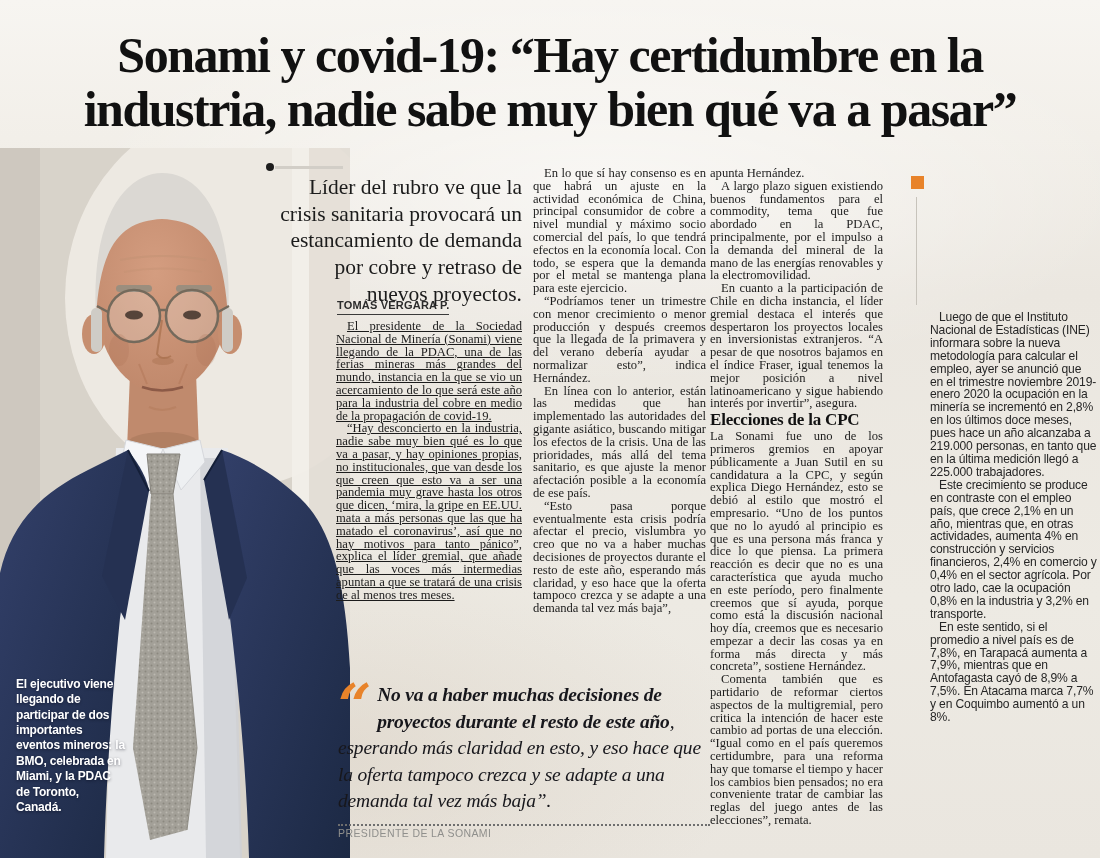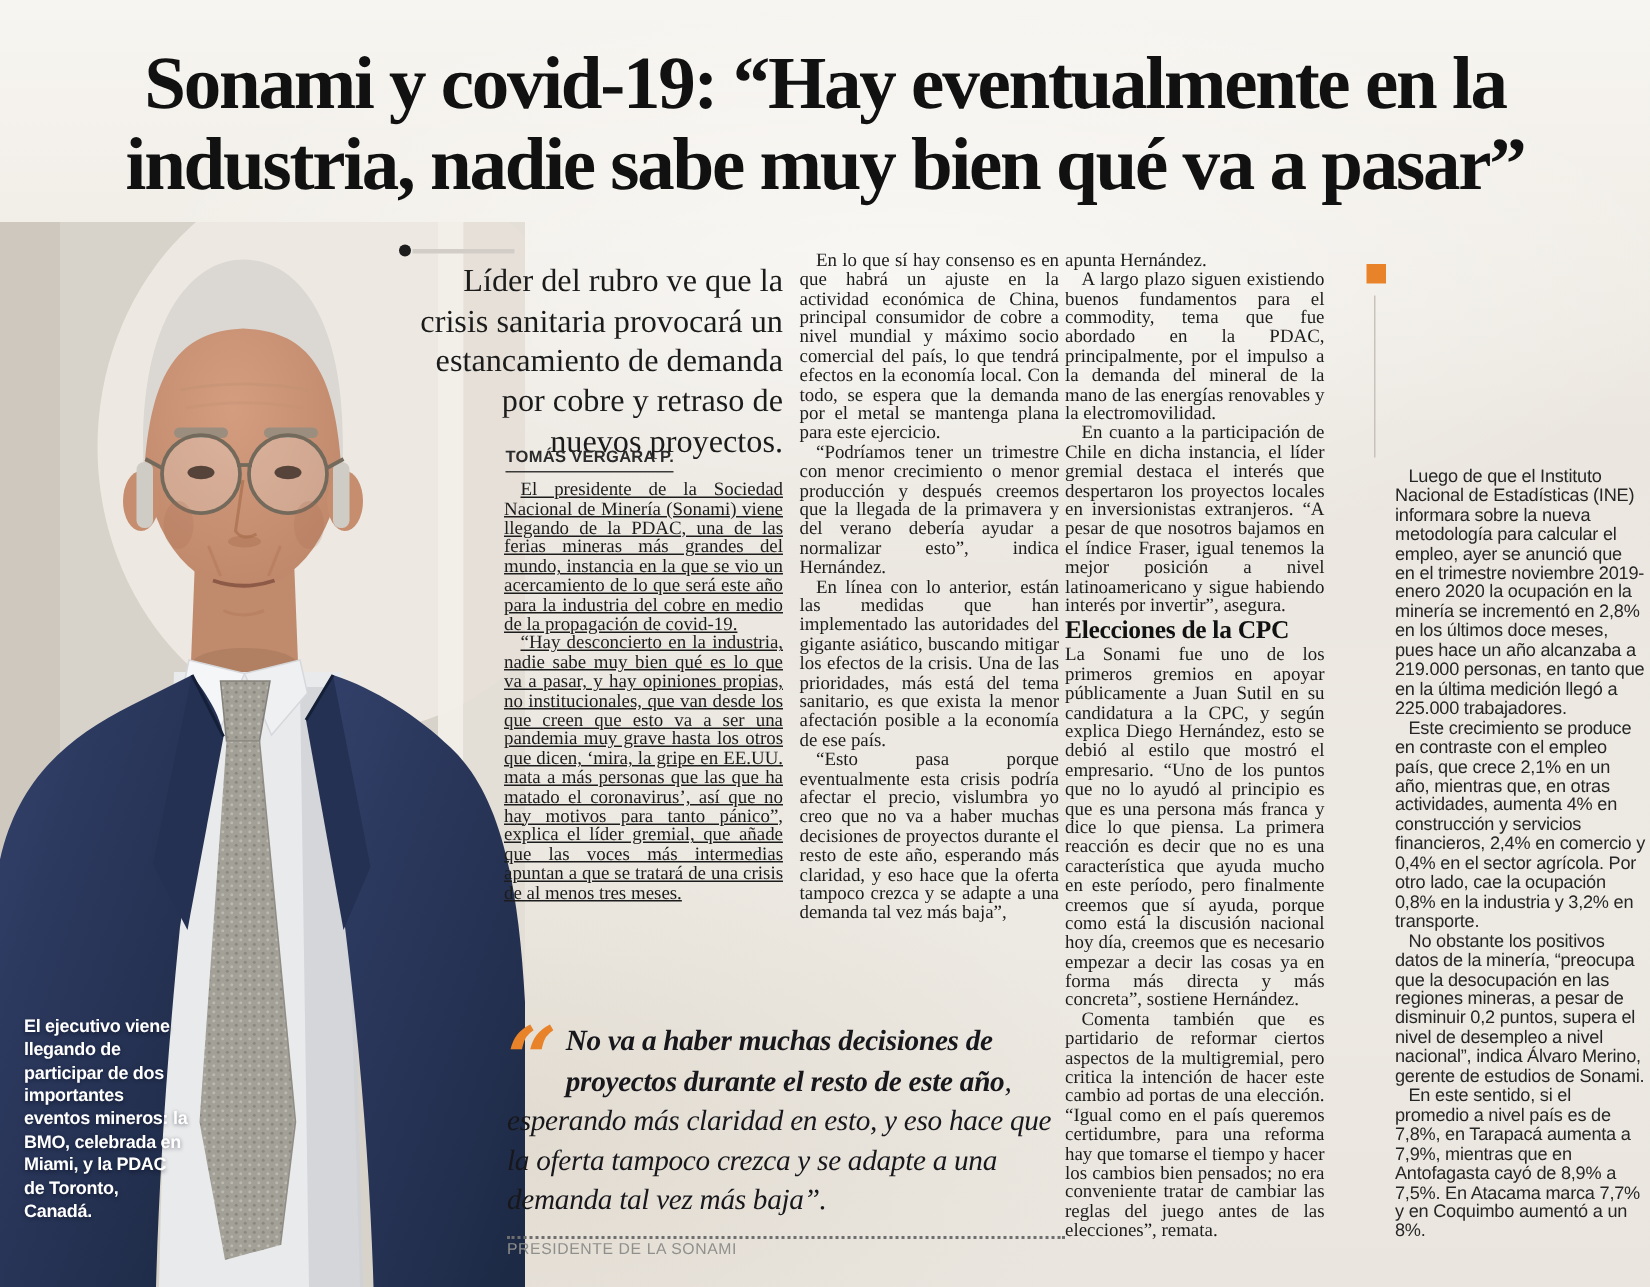--- a/index.html
+++ b/index.html
@@ -66,21 +66,21 @@
   .pq-role{margin-top:1px;font-family:"Liberation Sans",sans-serif;
     font-size:10.5px;letter-spacing:.4px;color:#8f8f8c;}
 </style>
 </head>
 <body>
 
 <div class="page">
 
 
   <div class="headline">
-    <div>Sonami y covid-19: “Hay eventualmente en la</div>
+    <div>Sonami y covid-19: “Hay certidumbre en la</div>
     <div>industria, nadie sabe muy bien qué va a pasar”</div>
   </div>
 
   <svg class="photo" viewBox="0 0 350 710" preserveAspectRatio="none">
     <defs>
       <linearGradient id="suitG" x1="0" y1="0" x2="1" y2="1">
         <stop offset="0" stop-color="#33406a"></stop>
           <stop offset="1" stop-color="#1c2944"></stop>
       </linearGradient>
       <radialGradient id="skinG" cx=".45" cy=".35" r="1">
@@ -168,42 +168,41 @@
   <div class="byline">TOMÁS VERGARA P.</div>
 
   <div class="col col1">
     <p class="ind">El presidente de la Sociedad Nacional de Minería (Sonami) viene llegando de la PDAC, una de las ferias mineras más grandes del mundo, instancia en la que se vio un acercamiento de lo que será este año para la industria del cobre en medio de la propagación de covid-19.</p>
     <p>“Hay desconcierto en la industria, nadie sabe muy bien qué es lo que va a pasar, y hay opiniones propias, no institucionales, que van desde los que creen que esto va a ser una pandemia muy grave hasta los otros que dicen, ‘mira, la gripe en EE.UU. mata a más personas que las que ha matado el coronavirus’, así que no hay motivos para tanto pánico”, explica el líder gremial, que añade que las voces más intermedias apuntan a que se tratará de una crisis de al menos tres meses.</p>
   </div>
 
   <div class="col col2">
     <p class="ind">En lo que sí hay consenso es en que habrá un ajuste en la actividad económica de China, principal consumidor de cobre a nivel mundial y máximo socio comercial del país, lo que tendrá efectos en la economía local. Con todo, se espera que la demanda por el metal se mantenga plana para este ejercicio.</p>
     <p>“Podríamos tener un trimestre con menor crecimiento o menor producción y después creemos que la llegada de la primavera y del verano debería ayudar a normalizar esto”, indica Hernández.</p>
-    <p>En línea con lo anterior, están las medidas que han implementado las autoridades del gigante asiático, buscando mitigar los efectos de la crisis. Una de las prioridades, más está del tema sanitario, es que exista la menor afectación posible a la economía de ese país.</p>
+    <p>En línea con lo anterior, están las medidas que han implementado las autoridades del gigante asiático, buscando mitigar los efectos de la crisis. Una de las prioridades, más allá del tema sanitario, es que ajuste la menor afectación posible a la economía de ese país.</p>
     <p>“Esto pasa porque eventualmente esta crisis podría afectar el precio, vislumbra yo creo que no va a haber muchas decisiones de proyectos durante el resto de este año, esperando más claridad, y eso hace que la oferta tampoco crezca y se adapte a una demanda tal vez más baja”,</p>
   </div>
 
   <div class="col col3">
     <p class="cont">apunta Hernández.</p>
     <p>A largo plazo siguen existiendo buenos fundamentos para el commodity, tema que fue abordado en la PDAC, principalmente, por el impulso a la demanda del mineral de la mano de las energías renovables y la electromovilidad.</p>
     <p>En cuanto a la participación de Chile en dicha instancia, el líder gremial destaca el interés que despertaron los proyectos locales en inversionistas extranjeros. “A pesar de que nosotros bajamos en el índice Fraser, igual tenemos la mejor posición a nivel latinoamericano y sigue habiendo interés por invertir”, asegura.</p>
     <p class="subhead">Elecciones de la CPC</p>
     <p class="cont">La Sonami fue uno de los primeros gremios en apoyar públicamente a Juan Sutil en su candidatura a la CPC, y según explica Diego Hernández, esto se debió al estilo que mostró el empresario. “Uno de los puntos que no lo ayudó al principio es que es una persona más franca y dice lo que piensa. La primera reacción es decir que no es una característica que ayuda mucho en este período, pero finalmente creemos que sí ayuda, porque como está la discusión nacional hoy día, creemos que es necesario empezar a decir las cosas ya en forma más directa y más concreta”, sostiene Hernández.</p>
     <p>Comenta también que es partidario de reformar ciertos aspectos de la multigremial, pero critica la intención de hacer este cambio ad portas de una elección. “Igual como en el país queremos certidumbre, para una reforma hay que tomarse el tiempo y hacer los cambios bien pensados; no era conveniente tratar de cambiar las reglas del juego antes de las elecciones”, remata.</p>
   </div>
 
   <div class="sidebar">
     <div class="sb-head">
       <div class="sb-square"></div>
       <div class="sb-rule"></div>
     </div>
     <div class="sb-body">
       <p class="ind">Luego de que el Instituto Nacional de Estadísticas (INE) informara sobre la nueva metodología para calcular el empleo, ayer se anunció que en el trimestre noviembre 2019-enero 2020 la ocupación en la minería se incrementó en 2,8% en los últimos doce meses, pues hace un año alcanzaba a 219.000 personas, en tanto que en la última medición llegó a 225.000 trabajadores.</p>
       <p>Este crecimiento se produce en contraste con el empleo país, que crece 2,1% en un año, mientras que, en otras actividades, aumenta 4% en construcción y servicios financieros, 2,4% en comercio y 0,4% en el sector agrícola. Por otro lado, cae la ocupación 0,8% en la industria y 3,2% en transporte.</p>
-      <p>No obstante los positivos datos de la minería, “preocupa que la desocupación en las regiones mineras, a pesar de disminuir 0,2 puntos, supera el nivel de desempleo a nivel nacional”, indica Álvaro Merino, gerente de estudios de Sonami.</p>
       <p>En este sentido, si el promedio a nivel país es de 7,8%, en Tarapacá aumenta a 7,9%, mientras que en Antofagasta cayó de 8,9% a 7,5%. En Atacama marca 7,7% y en Coquimbo aumentó a un 8%.</p>
     </div>
   </div>
 
   <div class="pullquote">
     <div class="pq-text">
       <span class="pq-mark">“</span>
       <span class="pq-bold">No va a haber muchas decisiones de proyectos durante el resto de este año</span><span>, esperando más claridad en esto, y eso hace que la oferta tampoco crezca y se adapte a una demanda tal vez más baja”.</span>
     </div>
     <div class="pq-sep"></div>

